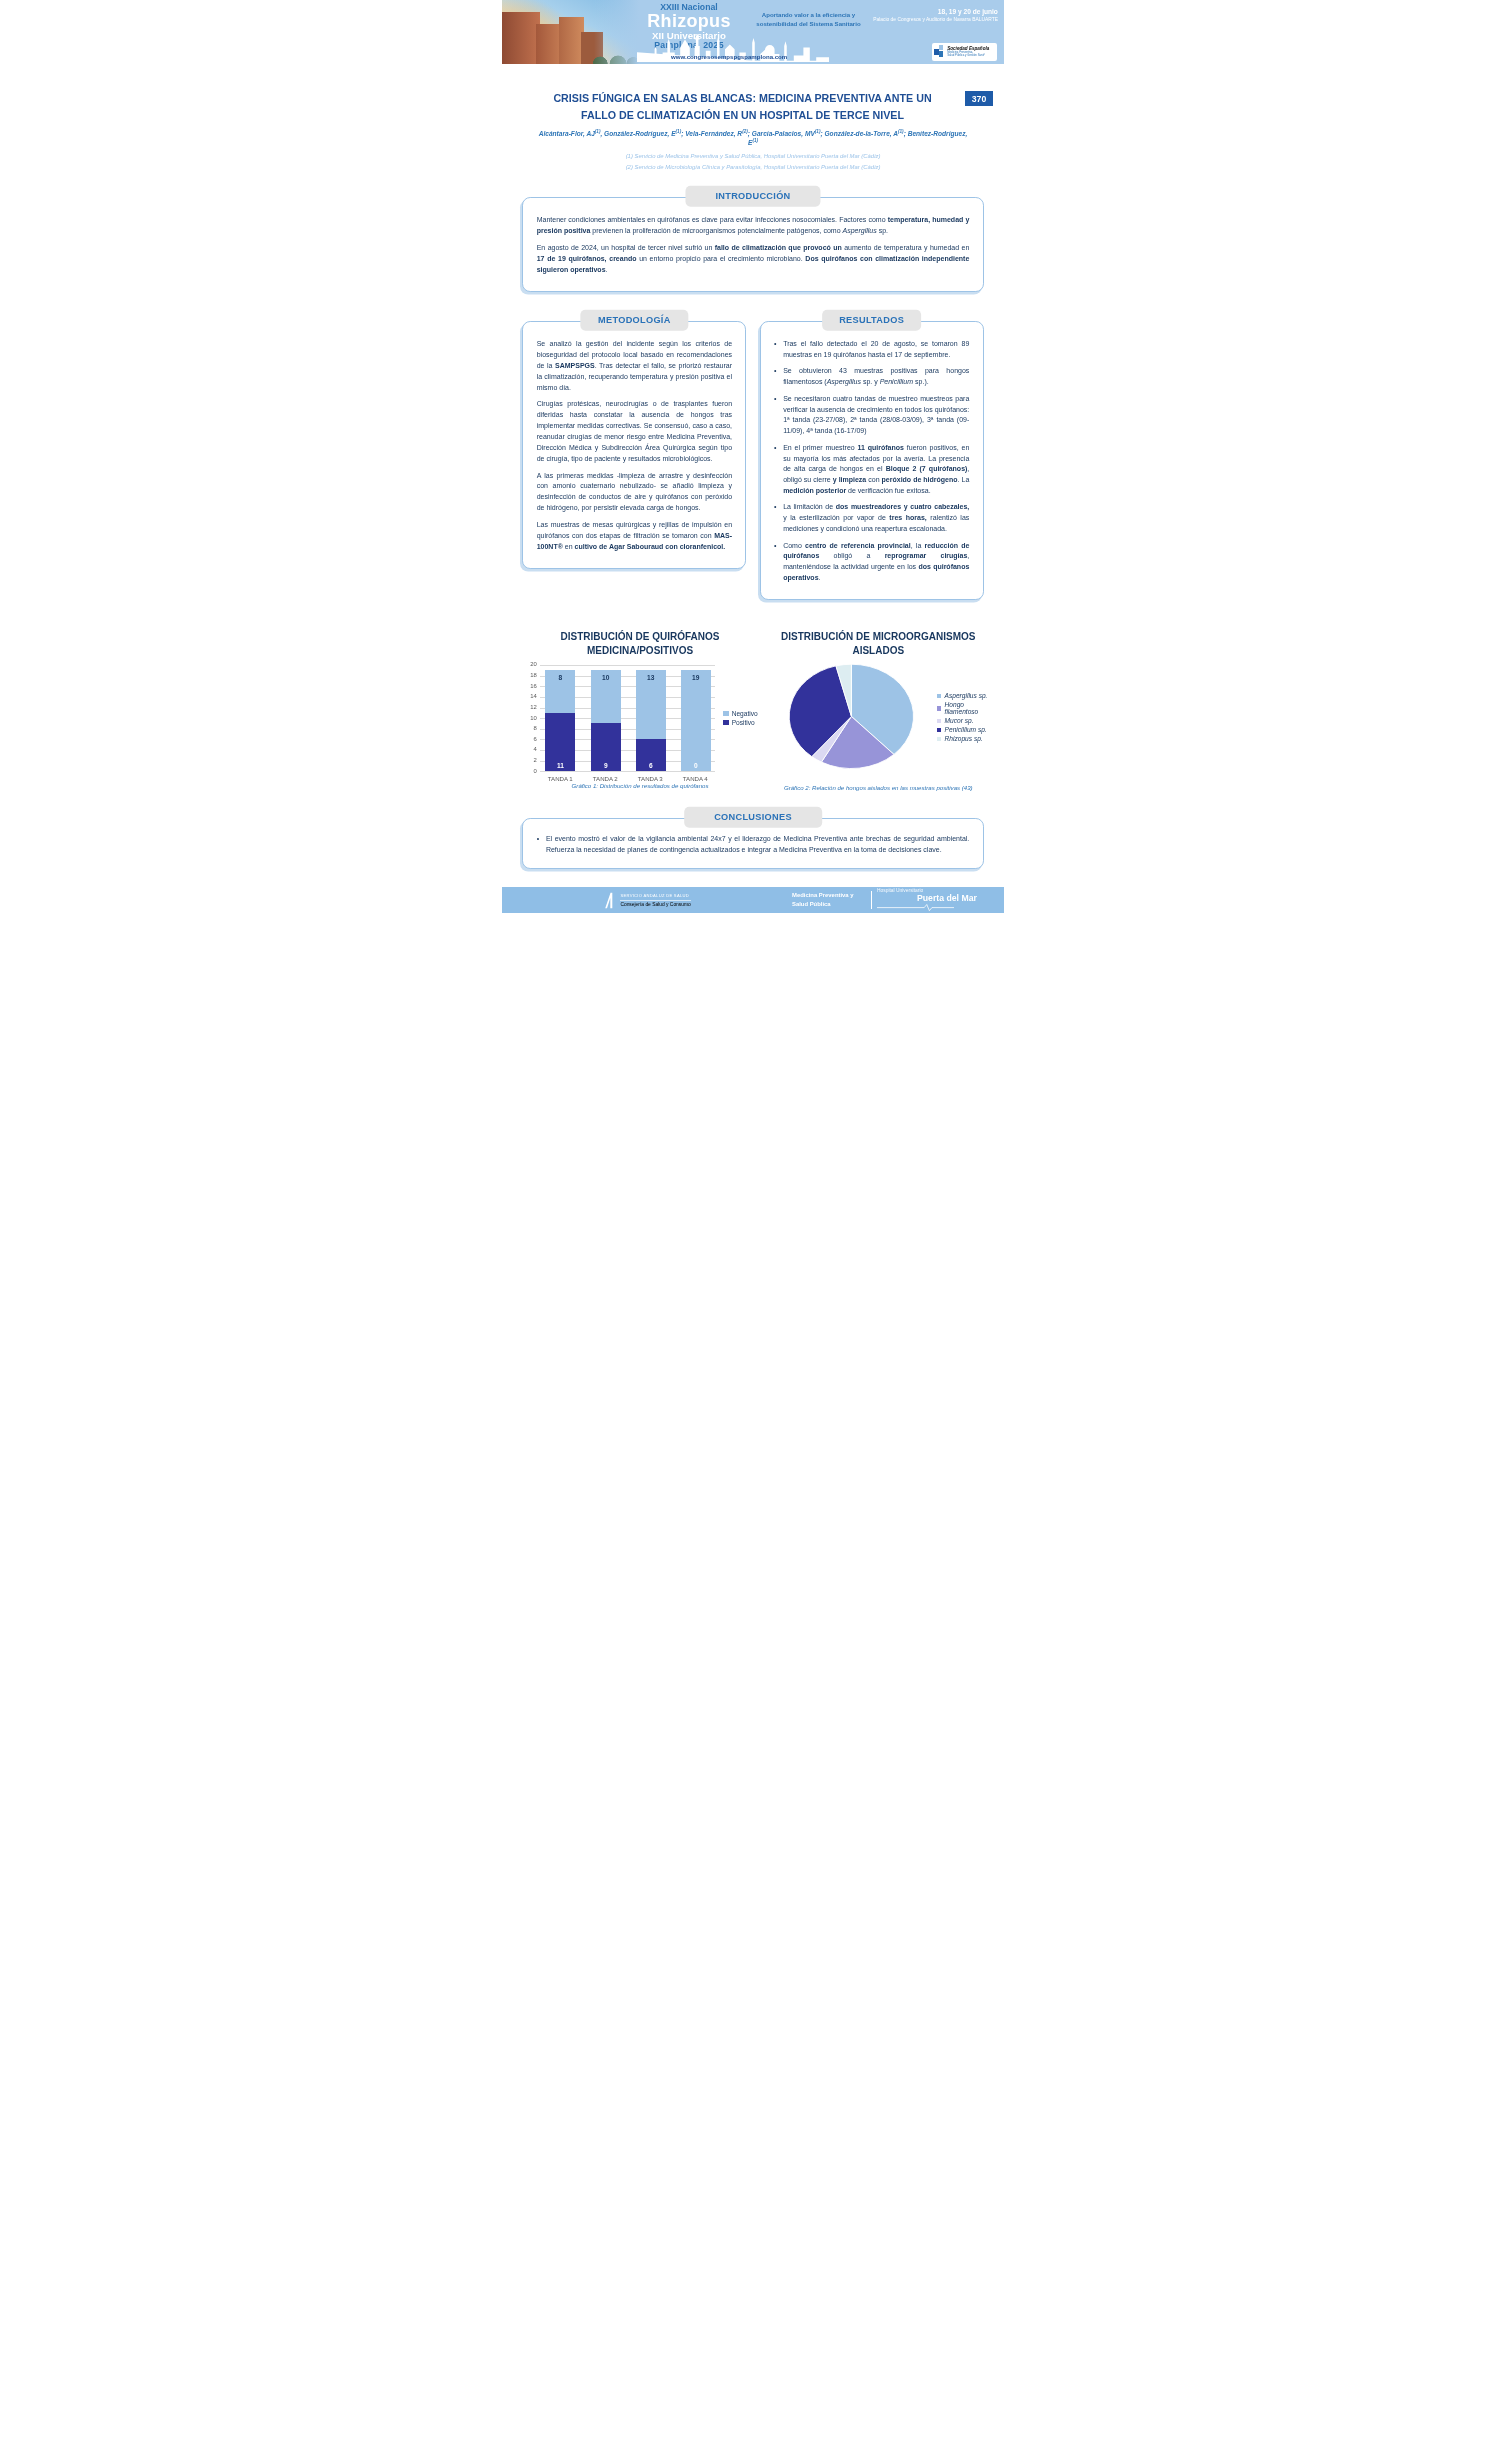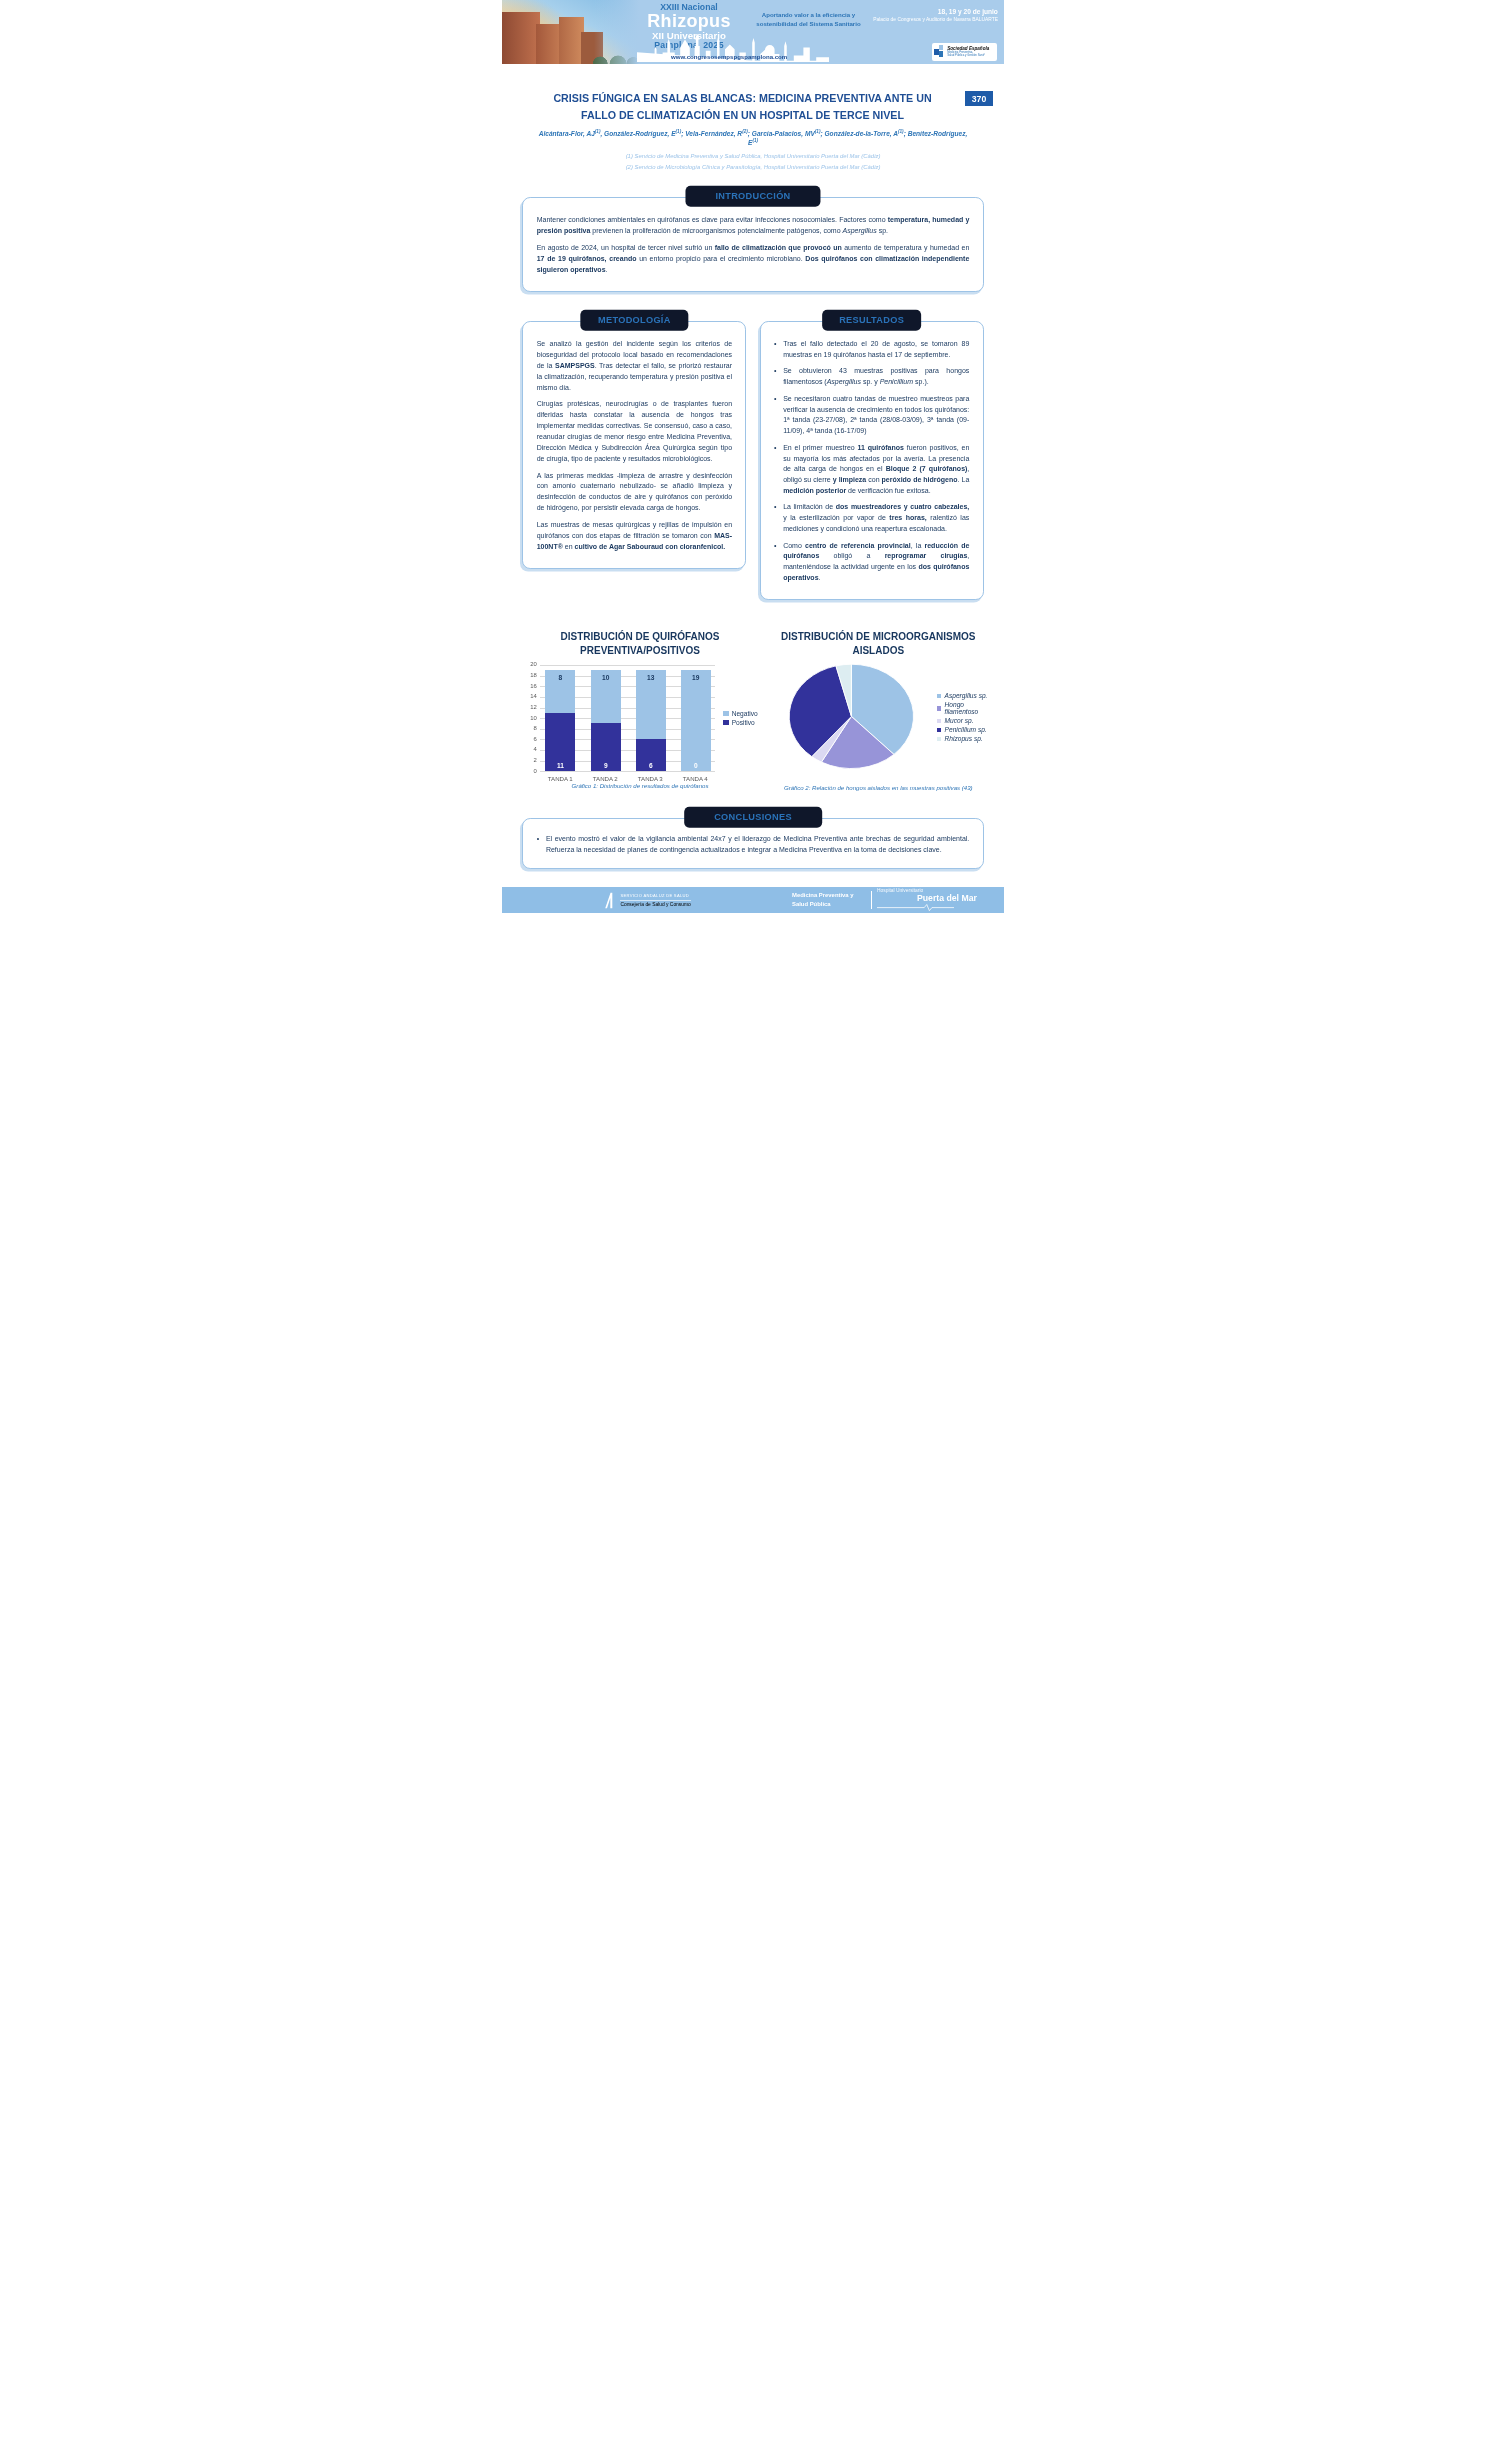--- a/index.html
+++ b/index.html
@@ -58,21 +58,21 @@
   .badge { position:absolute; right:11.2px; top:11.2px; background:#1E5BA8; color:#ffffff; font-weight:bold;
     font-size:8.7px; padding:2.6px 6.6px; }
   .authors { margin-top:6.1px; text-align:center; color:#2E75B6; font-style:italic; font-weight:bold; font-size:6.6px; }
   .authors sup { font-size:4.6px; }
   .affil { margin-top:5.1px; text-align:center; color:#9CC3E8; font-style:italic; font-size:5.9px; line-height:1.8; }
 
   
   .section { position:relative; margin:21.5px 20.4px 0 20.4px; }
   .sbox { position:relative; border:1px solid #9DC3E6; border-radius:8.2px;
     box-shadow:-2px 2.6px 0 rgba(157,195,230,.55); background:#ffffff; }
-  .pill { position:absolute; top:0; left:50%; transform:translate(-50%,-58%); background:#0f172a;
+  .pill { position:absolute; top:0; left:50%; transform:translate(-50%,-58%); background:#e5e5e5;
     color:#2A72B8; font-weight:bold; font-size:9.2px; padding:5.6px 30px; border-radius:5.1px;
     letter-spacing:0.3px; white-space:nowrap; z-index:2; }
   .pill.small { padding:5.6px 17.4px; }
   .sbody { padding:17.4px 13.3px 9.2px 13.3px; color:#17365D; font-size:7px; line-height:1.55; }
   .sbody p { text-align:justify; margin-bottom:6.1px; }
   .bullet { display:flex; margin-bottom:5.6px; }
   .bullet .dot { width:9.2px; flex:none; color:#17365D; }
   .bullet .btext { flex:1; text-align:justify; }
 
   .two-col { display:grid; grid-template-columns:1fr 1fr; gap:13.3px; margin:29px 20.4px 0 20.4px; }
@@ -237,21 +237,21 @@
             </div>
         </div>
       </div>
     </div>
   </div>
 
   <div class="charts">
     <div>
       <div class="chart-title">
         <div>DISTRIBUCIÓN DE QUIRÓFANOS</div>
-        <div>PREVENTIVA/POSITIVOS</div>
+        <div>MEDICINA/POSITIVOS</div>
       </div>
       <div class="bar-area">
         <div class="plot" id="barplot" style="height: 106px;">
             <div class="gridline" style="top: 106px;"></div>
             <div class="ytick" style="top: 103px;">0</div>
             <div class="gridline" style="top: 96px;"></div>
             <div class="ytick" style="top: 92px;">2</div>
             <div class="gridline" style="top: 85px;"></div>
             <div class="ytick" style="top: 81px;">4</div>
             <div class="gridline" style="top: 74px;"></div>

